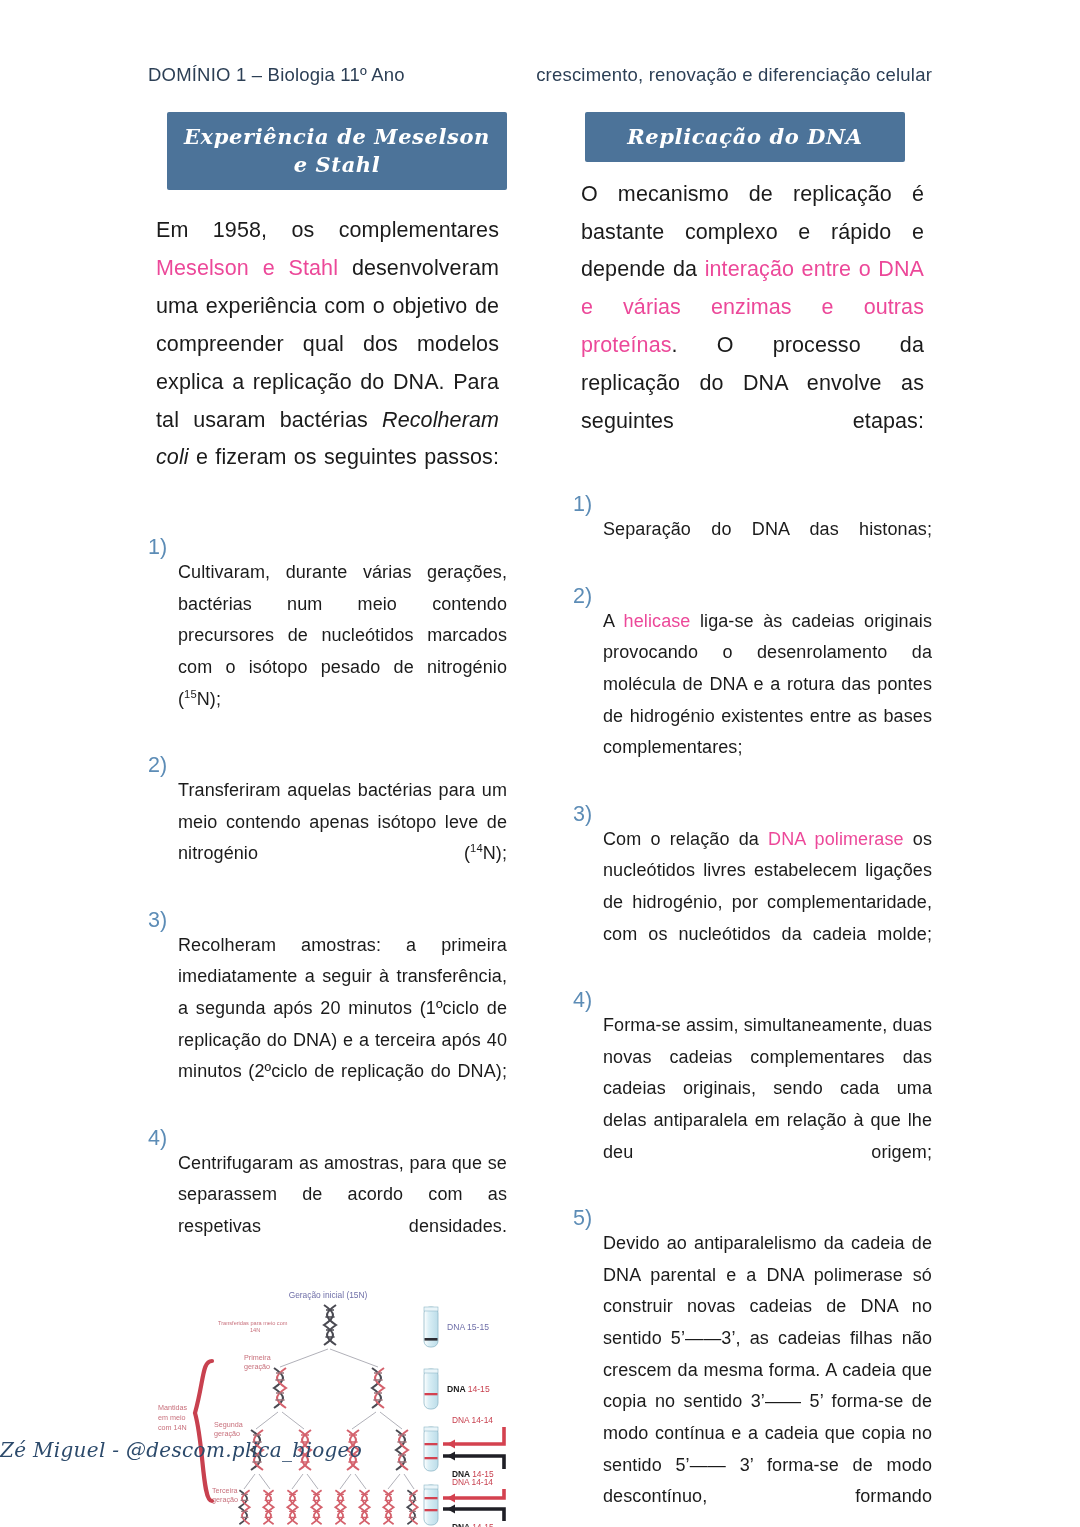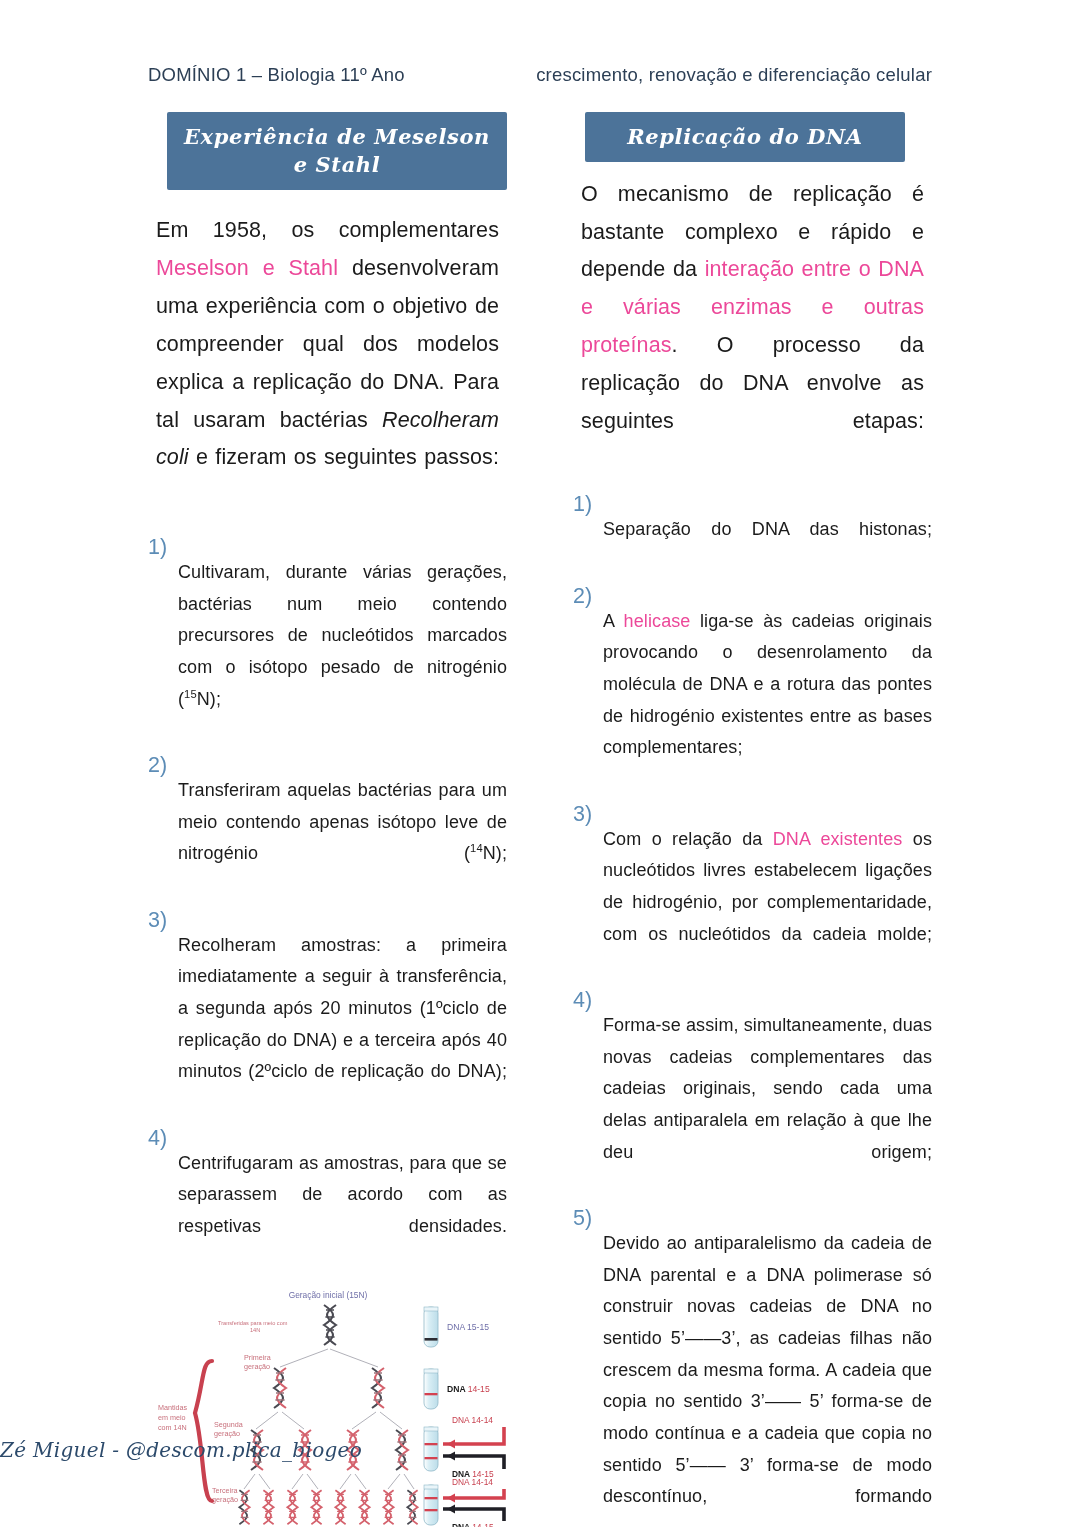--- a/index.html
+++ b/index.html
@@ -312,21 +312,21 @@
         <li>
           <span class="num">1)</span>
           <span class="txt"><span>Separação do DNA das histonas;</span></span>
         </li>
         <li>
           <span class="num">2)</span>
           <span class="txt"><span>A </span><span class="hl">helicase</span><span> liga-se às cadeias originais provocando o desenrolamento da molécula de DNA e a rotura das pontes de hidrogénio existentes entre as bases complementares;</span></span>
         </li>
         <li>
           <span class="num">3)</span>
-          <span class="txt"><span>Com o relação da </span><span class="hl">DNA existentes</span><span> os nucleótidos livres estabelecem ligações de hidrogénio, por complementaridade, com os nucleótidos da cadeia molde;</span></span>
+          <span class="txt"><span>Com o relação da </span><span class="hl">DNA polimerase</span><span> os nucleótidos livres estabelecem ligações de hidrogénio, por complementaridade, com os nucleótidos da cadeia molde;</span></span>
         </li>
         <li>
           <span class="num">4)</span>
           <span class="txt"><span>Forma-se assim, simultaneamente, duas novas cadeias complementares das cadeias originais, sendo cada uma delas antiparalela em relação à que lhe deu origem;</span></span>
         </li>
         <li>
           <span class="num">5)</span>
           <span class="txt"><span>Devido ao antiparalelismo da cadeia de DNA parental e a DNA polimerase só construir novas cadeias de DNA no sentido 5’——3’, as cadeias filhas não crescem da mesma forma. A cadeia que copia no sentido 3’—— 5’ forma-se de modo contínua e a cadeia que copia no sentido 5’—— 3’ forma-se de modo descontínuo, formando </span></span>
         </li>
       </ol>

